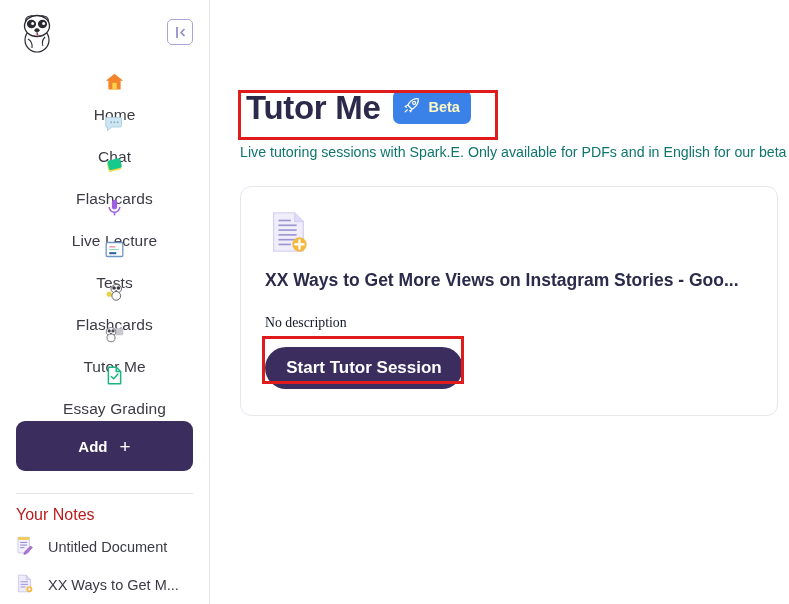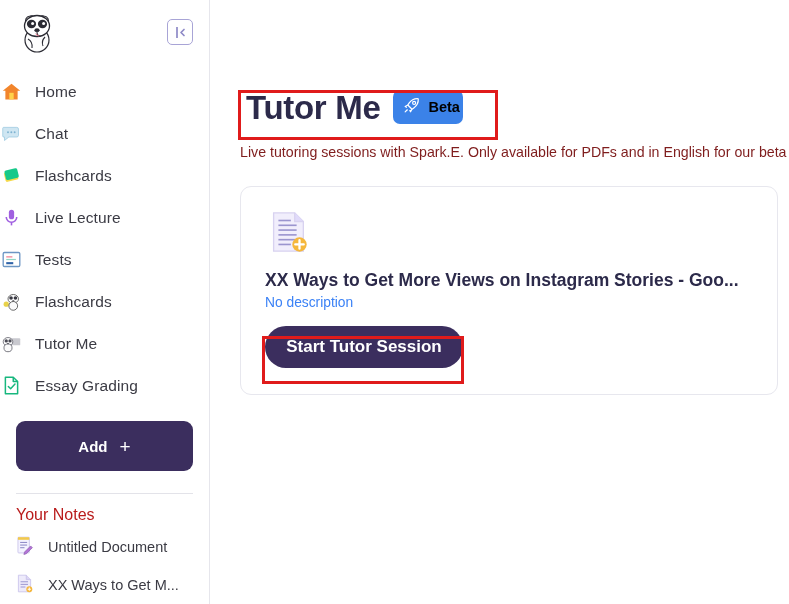--- a/index.html
+++ b/index.html
@@ -31,22 +31,24 @@
     border: 1.6px solid #a8a4d6;
     border-radius: 5px;
     display: flex; align-items: center; justify-content: center;
     cursor: pointer;
     background: #fff;
   }
   .nav { padding-top: 6px; }
   .nav-item {
     display: flex; align-items: center;
     height: 42px;
+    padding-left: 20px;
     gap: 13px;
     cursor: pointer;
+    flex-direction: column;
   }
   .nav-item .ico { width: 22px; height: 22px; display:flex; align-items:center; justify-content:center; flex:0 0 22px;}
   .nav-item .lbl {
     font-size: 15.5px;
     color: #3b3b44;
     letter-spacing: .1px;
     white-space: nowrap;
   }
   .add-btn {
     margin: 14px 16px 0 16px;
@@ -97,53 +99,54 @@
   .title {
     font-size: 33px;
     font-weight: bold;
     color: #2c2a4a;
     letter-spacing: -0.3px;
     line-height: 1;
   }
   .beta-badge {
     display: inline-flex; align-items: center; gap: 7px;
     background: #3b82e8;
-    color: #000000;
+    color: #fef9c3;
     border-radius: 7px;
-    padding: 6px 3px 6px 9px;
+    padding: 6px 11px 6px 9px;
     font-size: 14.5px;
     font-weight: bold;
     cursor: pointer;
   }
   .subtitle {
     margin-top: 12px;
     font-size: 14.2px;
-    color: #7f1d1d;
+    color: #0f766e;
     white-space: nowrap;
   }
   .card {
     margin-top: 26px;
     width: 538px;
     border: 1px solid #e7e7ee;
     border-radius: 11px;
     padding: 22px 24px 26px 24px;
     background: #fff;
   }
   .doc-title {
     margin-top: 11px;
     font-size: 17.5px;
     font-weight: bold;
     color: #2c2a4a;
     white-space: nowrap;
     overflow: hidden;
   }
   .doc-desc {
-    margin-top: 4px;
+    margin-top: 24px;
     font-size: 13.8px;
-    color: #3b82f6;
+    color: #0f172a;
+    font-family: Liberation Serif, serif;
   }
   .start-btn {
     margin-top: 16px;
     width: 198px; height: 42px;
     background: #3b2e5e;
     border: none;
     border-radius: 21px;
     color: #ffffff;
     font-size: 17px;
     font-weight: bold;

